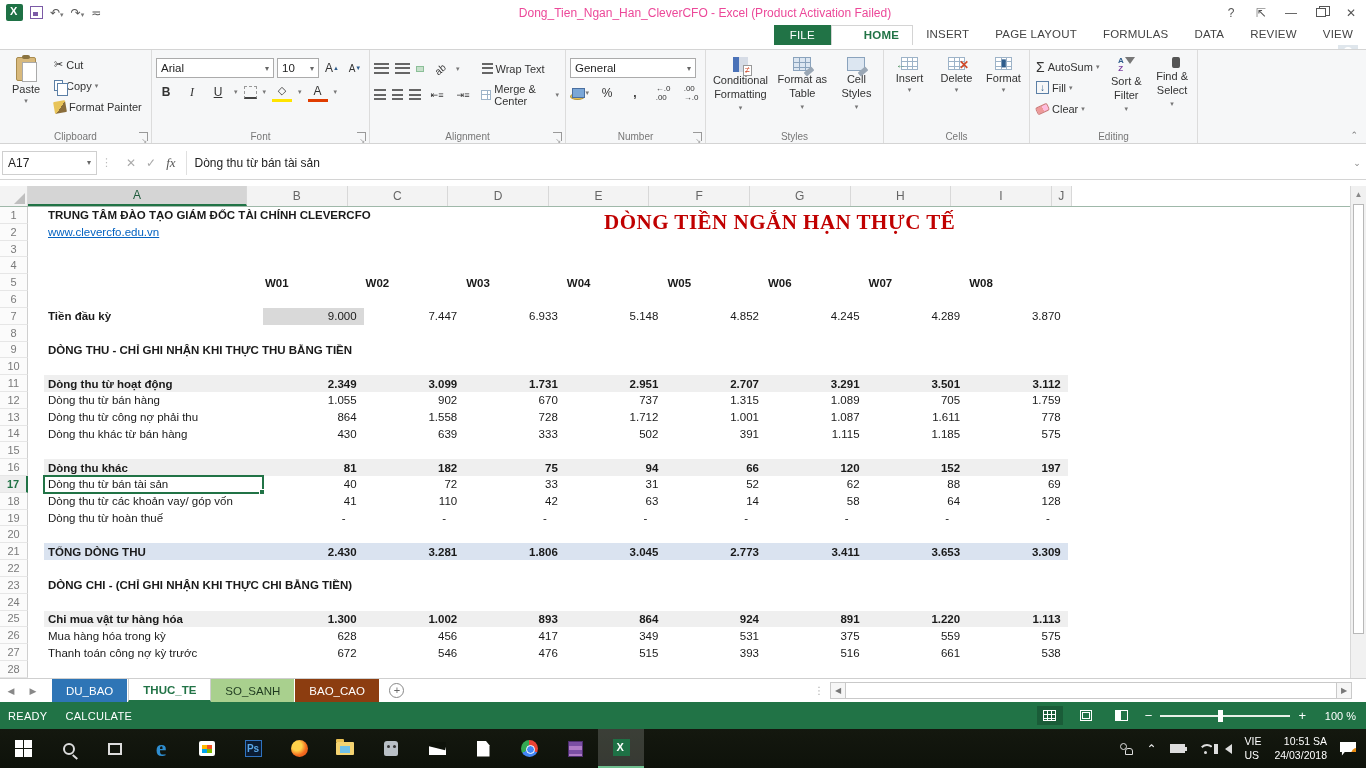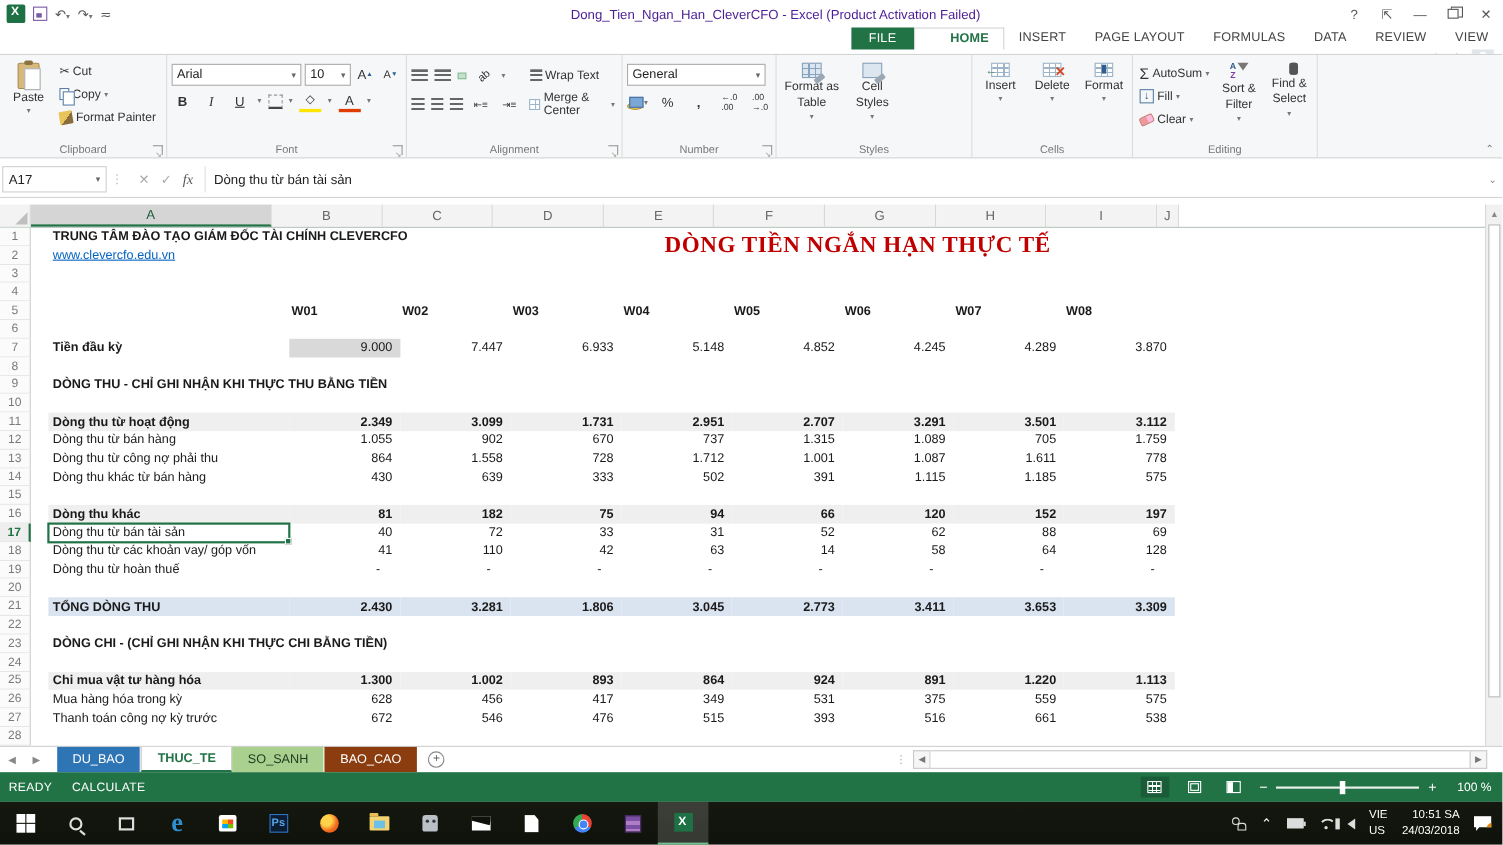--- a/index.html
+++ b/index.html
@@ -8,21 +8,21 @@
 
   
   .titlebar { position:absolute; top:0; left:0; width:1366px; height:25px; background:#fff; display:flex; align-items:center; }
   .qat { display:flex; align-items:center; gap:7px; padding-left:6px; }
   .xl-logo { width:17px; height:17px; background:#1e7145; border-radius:2px; position:relative; }
   .xl-logo::after { content:"X"; position:absolute; left:4px; top:1px; color:#fff; font-size:11px; font-weight:bold; }
   .save-ic { width:13px; height:13px; border:1.5px solid #7b5aa6; position:relative; }
   .save-ic::after { content:""; position:absolute; left:2px; top:5px; width:5px; height:4px; background:#7b5aa6; }
   .glyph { color:#555; font-size:12px; line-height:1; }
   .tiny-dd { font-size:7px; color:#777; }
-  .title-text { position:absolute; left:0; right:0; text-align:center; font-size:12px; color:#4c1d95; pointer-events:none;padding-left:44px; }
+  .title-text { position:absolute; left:0; right:0; text-align:center; font-size:12px; color:#ec4899; pointer-events:none;padding-left:44px; }
   .winbtns { margin-left:auto; display:flex; align-items:center; gap:0; z-index:5; }
   .winbtn { width:30px; height:22px; display:flex; align-items:center; justify-content:center; color:#555; font-size:12px; }
   .restore-ic { width:10px; height:9px; border:1px solid #555; position:relative; background:#fff; }
   .restore-ic::before { content:""; position:absolute; left:2px; top:-3px; width:9px; height:8px; border:1px solid #555; z-index:-1; }
 
   
   .tabrow { position:absolute; top:25px; left:0; width:1366px; height:24px; background:#fff; display:flex; align-items:flex-end;flex-direction:column; }
   .rtab { padding:3px 13px 4px; font-size:11.5px; color:#444; letter-spacing:.2px; }
   .rtab.file { background:#217346; color:#fff; padding:4px 16px; }
   .rtab.active { color:#217346; background:#fff; border:1px solid #d4d4d4; border-bottom:none; font-weight:bold;padding-left:32px; }
@@ -343,20 +343,25 @@
           <span class="fbtn" style="font-weight:bold">,</span>
           <span class="fbtn" style="font-size:8px">←.0<br>.00</span>
           <span class="fbtn" style="font-size:8px">.00<br>→.0</span>
         </div>
       </div>
       <div class="rgroup-label">Number</div>
       <span class="launcher"></span>
     </div>
 
     <div class="rgroup" style="width:178px">
+      <div class="bigbtn two-line" style="width:62px">
+        <span class="cf-ic"></span>
+        <span>Conditional Formatting</span>
+          <span class="tiny-dd">▾</span>
+      </div>
       <div class="bigbtn two-line" style="width:56px">
         <span class="tbl-ic">
             <span class="brush-tip"></span>
           </span>
         <span>Format as Table</span>
           <span class="tiny-dd">▾</span>
       </div>
       <div class="bigbtn two-line" style="width:46px">
         <span class="tbl-ic" style="background:#dce6f1">
             <span class="brush-tip"></span>

